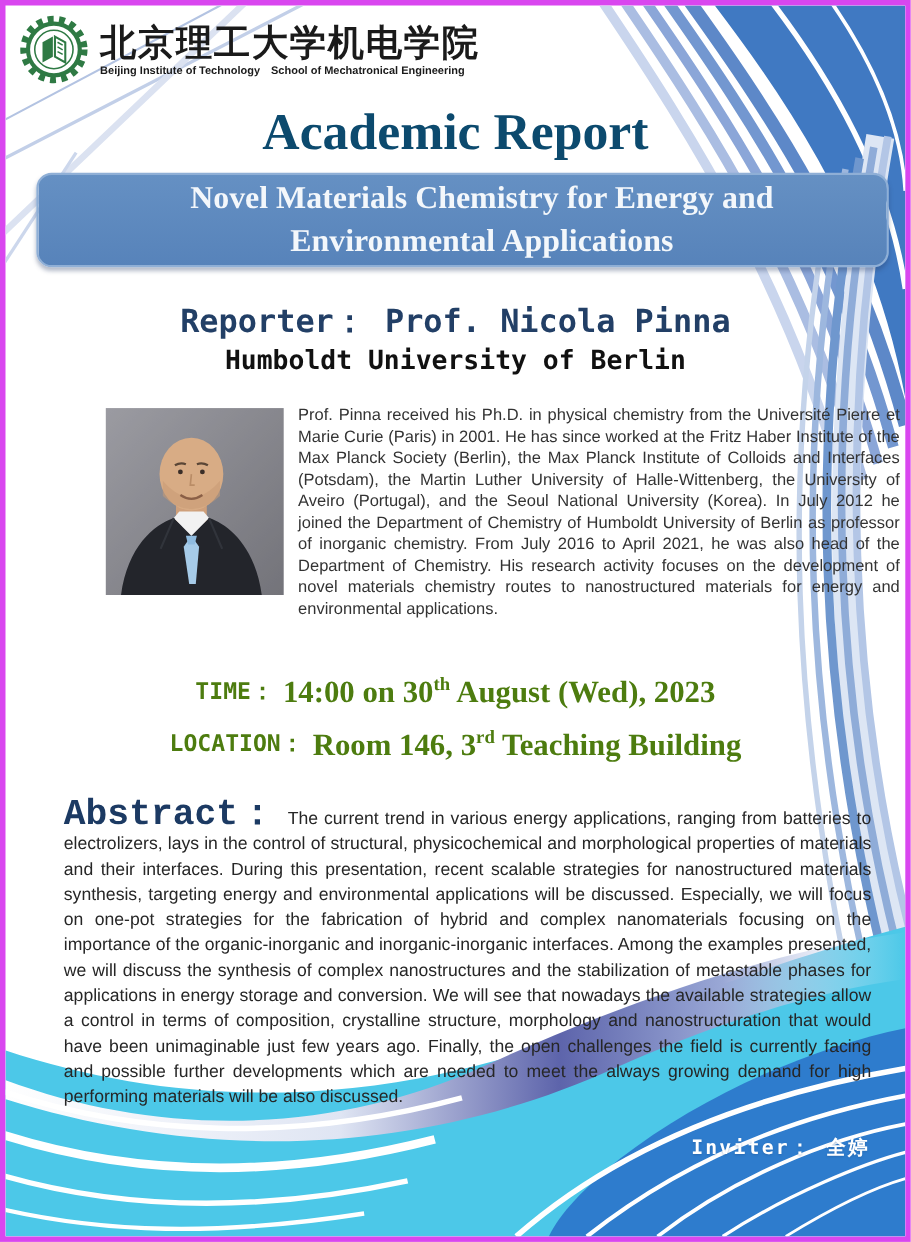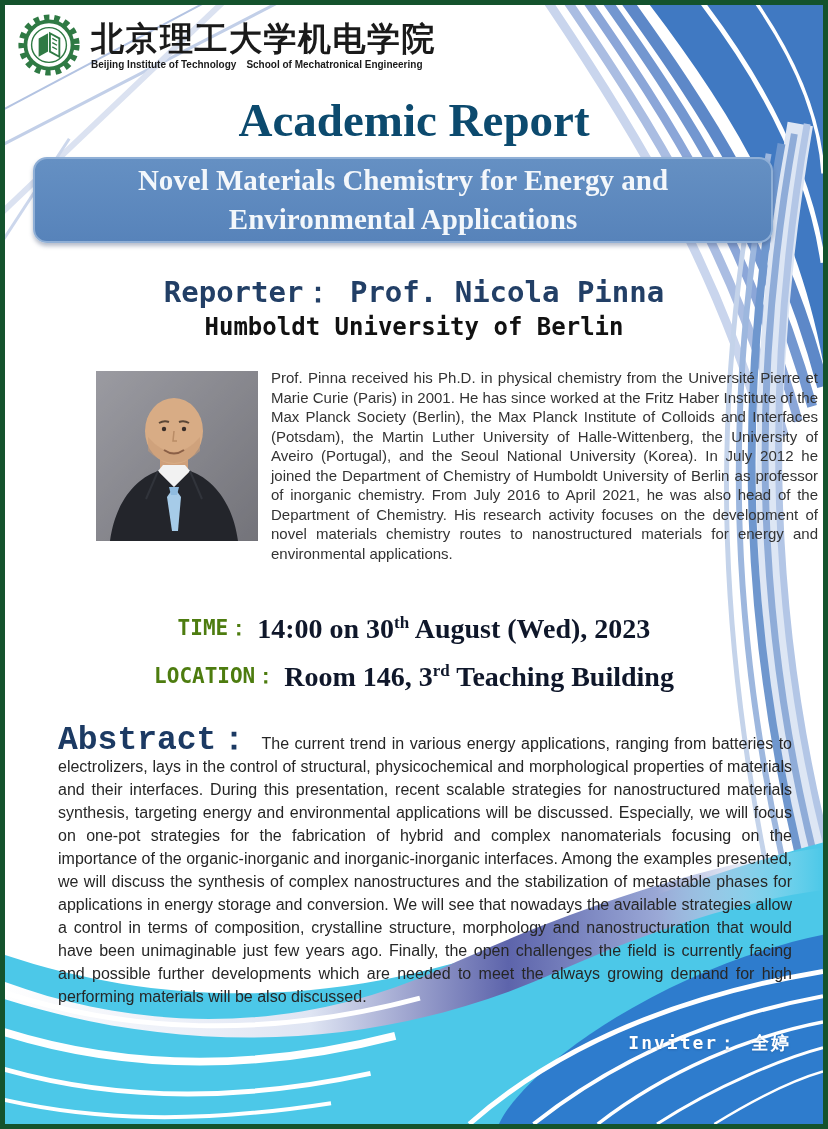--- a/index.html
+++ b/index.html
@@ -1,21 +1,21 @@
 <!DOCTYPE html>
 <html><head>
 <meta charset="utf-8">
 <style>
   html,body{margin:0;padding:0;background:#e8e8e8;}
   .page{
     position:relative;
     width:828px;height:1129px;
     margin:0 auto;
     background:#ffffff;
-    border:5px solid #14532d;
+    border:5px solid #d946ef;
     box-sizing:border-box;
     overflow:hidden;
     font-family:"Liberation Sans", sans-serif;
   }
   #bg{position:absolute;left:0;top:0;z-index:0;}
   .content{position:absolute;left:0;top:0;width:818px;height:1119px;z-index:1;}
 
   
   .header{position:absolute;left:12px;top:8px;display:flex;align-items:center;gap:10px;}
   .logo{width:64px;height:64px;flex:0 0 auto;}
@@ -35,20 +35,21 @@
 
   
   .banner{
     position:absolute;left:28px;top:152px;width:736px;height:82px;
     background:linear-gradient(#6590c3,#5783ba);
     border:2px solid #8fafd6;
     border-radius:14px;
     box-shadow:0 3px 4px rgba(40,60,100,.35);
     display:flex;flex-direction:column;justify-content:center;
     text-align:center;
+    padding-left:35px;
   }
   .banner div{
     font-family:"Liberation Serif", serif;
     font-weight:bold;font-size:29px;color:#f3f7fb;line-height:39px;
   }
 
   
   .reporter-line{
     position:absolute;left:0;top:268px;width:100%;text-align:center;
     font-family:"DejaVu Sans Mono", monospace;
@@ -73,21 +74,21 @@
   .sched-row{position:absolute;left:0;width:100%;text-align:center;white-space:nowrap;}
   .row-time{top:608px;}
   .row-loc{top:656px;}
   .sched-label{
     font-family:"DejaVu Sans Mono", monospace;
     font-weight:bold;font-size:21px;color:#4d7c0f;
     vertical-align:3px;margin-right:8px;
   }
   .sched-value{
     font-family:"Liberation Serif", serif;
-    font-weight:bold;font-size:28px;color:#0f172a;
+    font-weight:bold;font-size:28px;color:#4d7c0f;
   }
   .sched-value sup{font-size:17px;}
 
   
   .abstract{
     position:absolute;left:53px;top:724px;width:734px;
     font-size:16px;line-height:23px;color:#262626;text-align:justify;
   }
   .abs-label{
     font-family:Liberation Mono, monospace;

